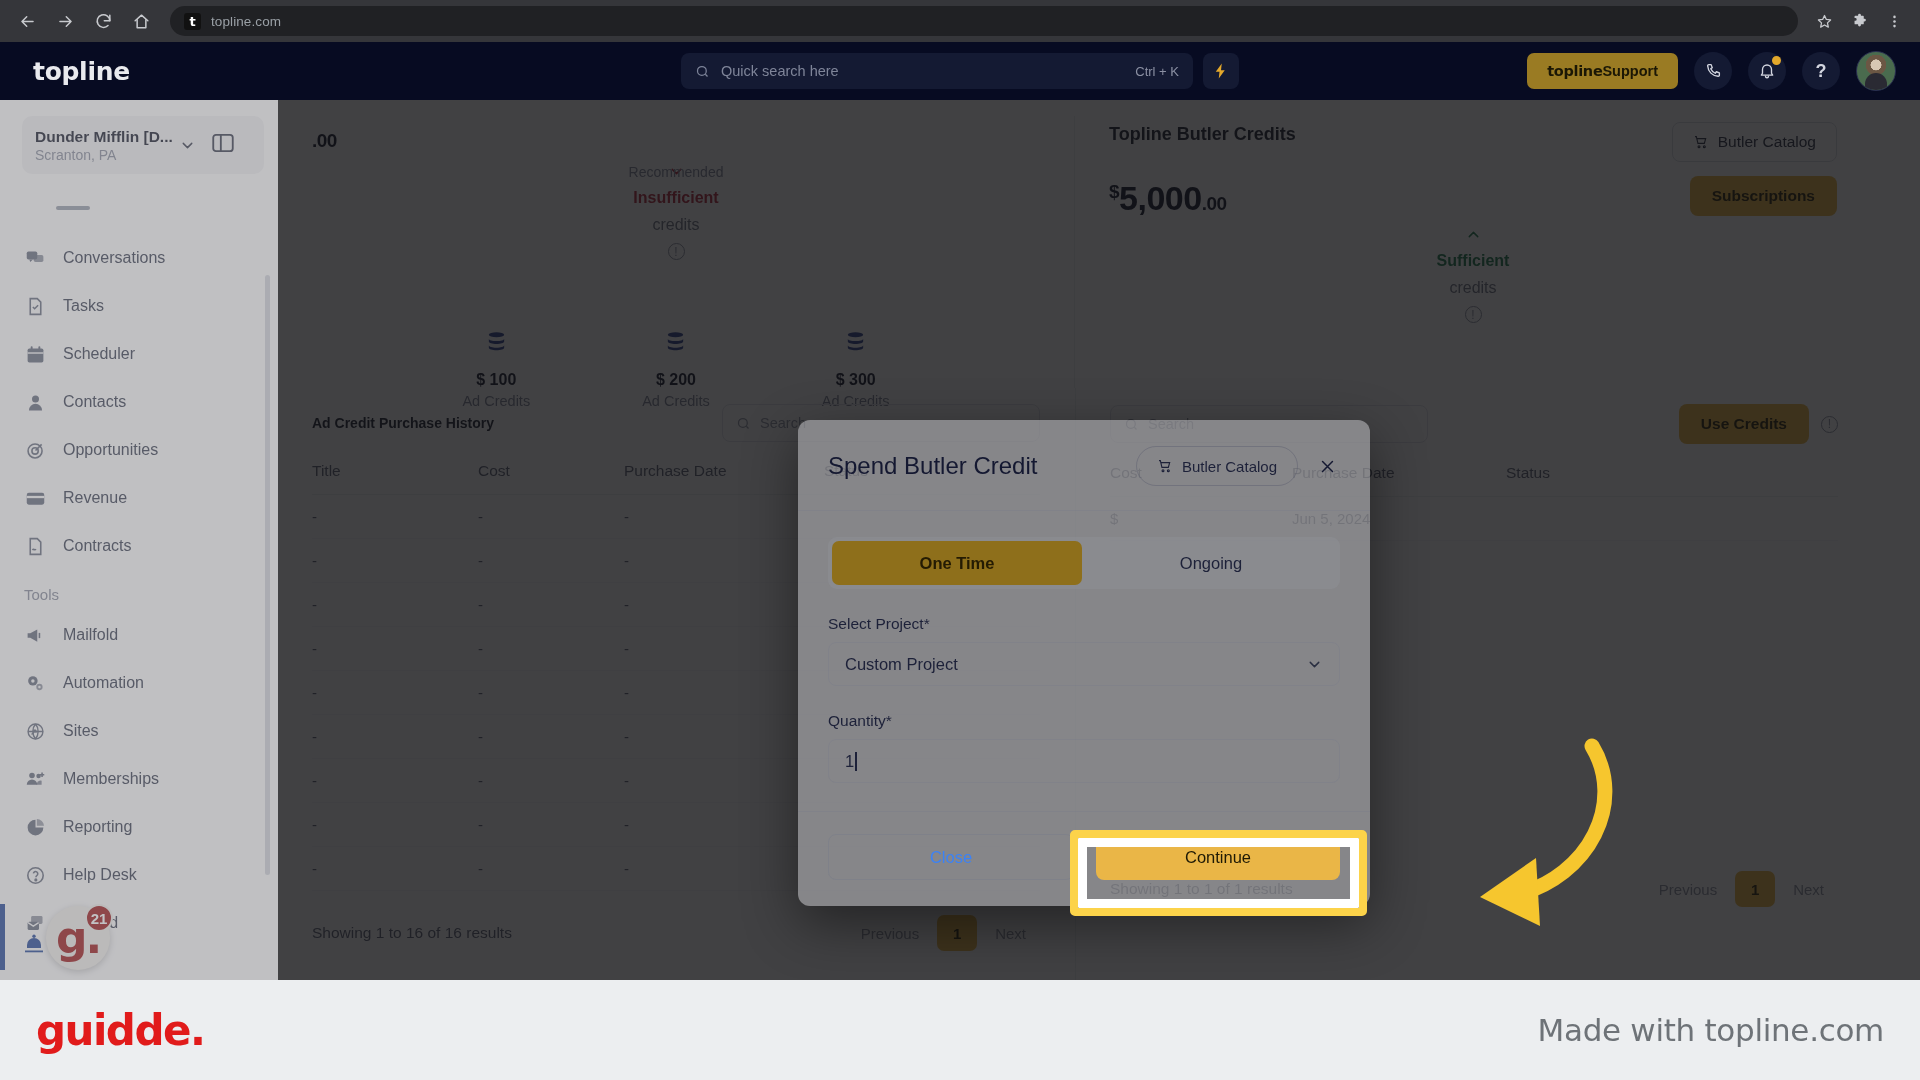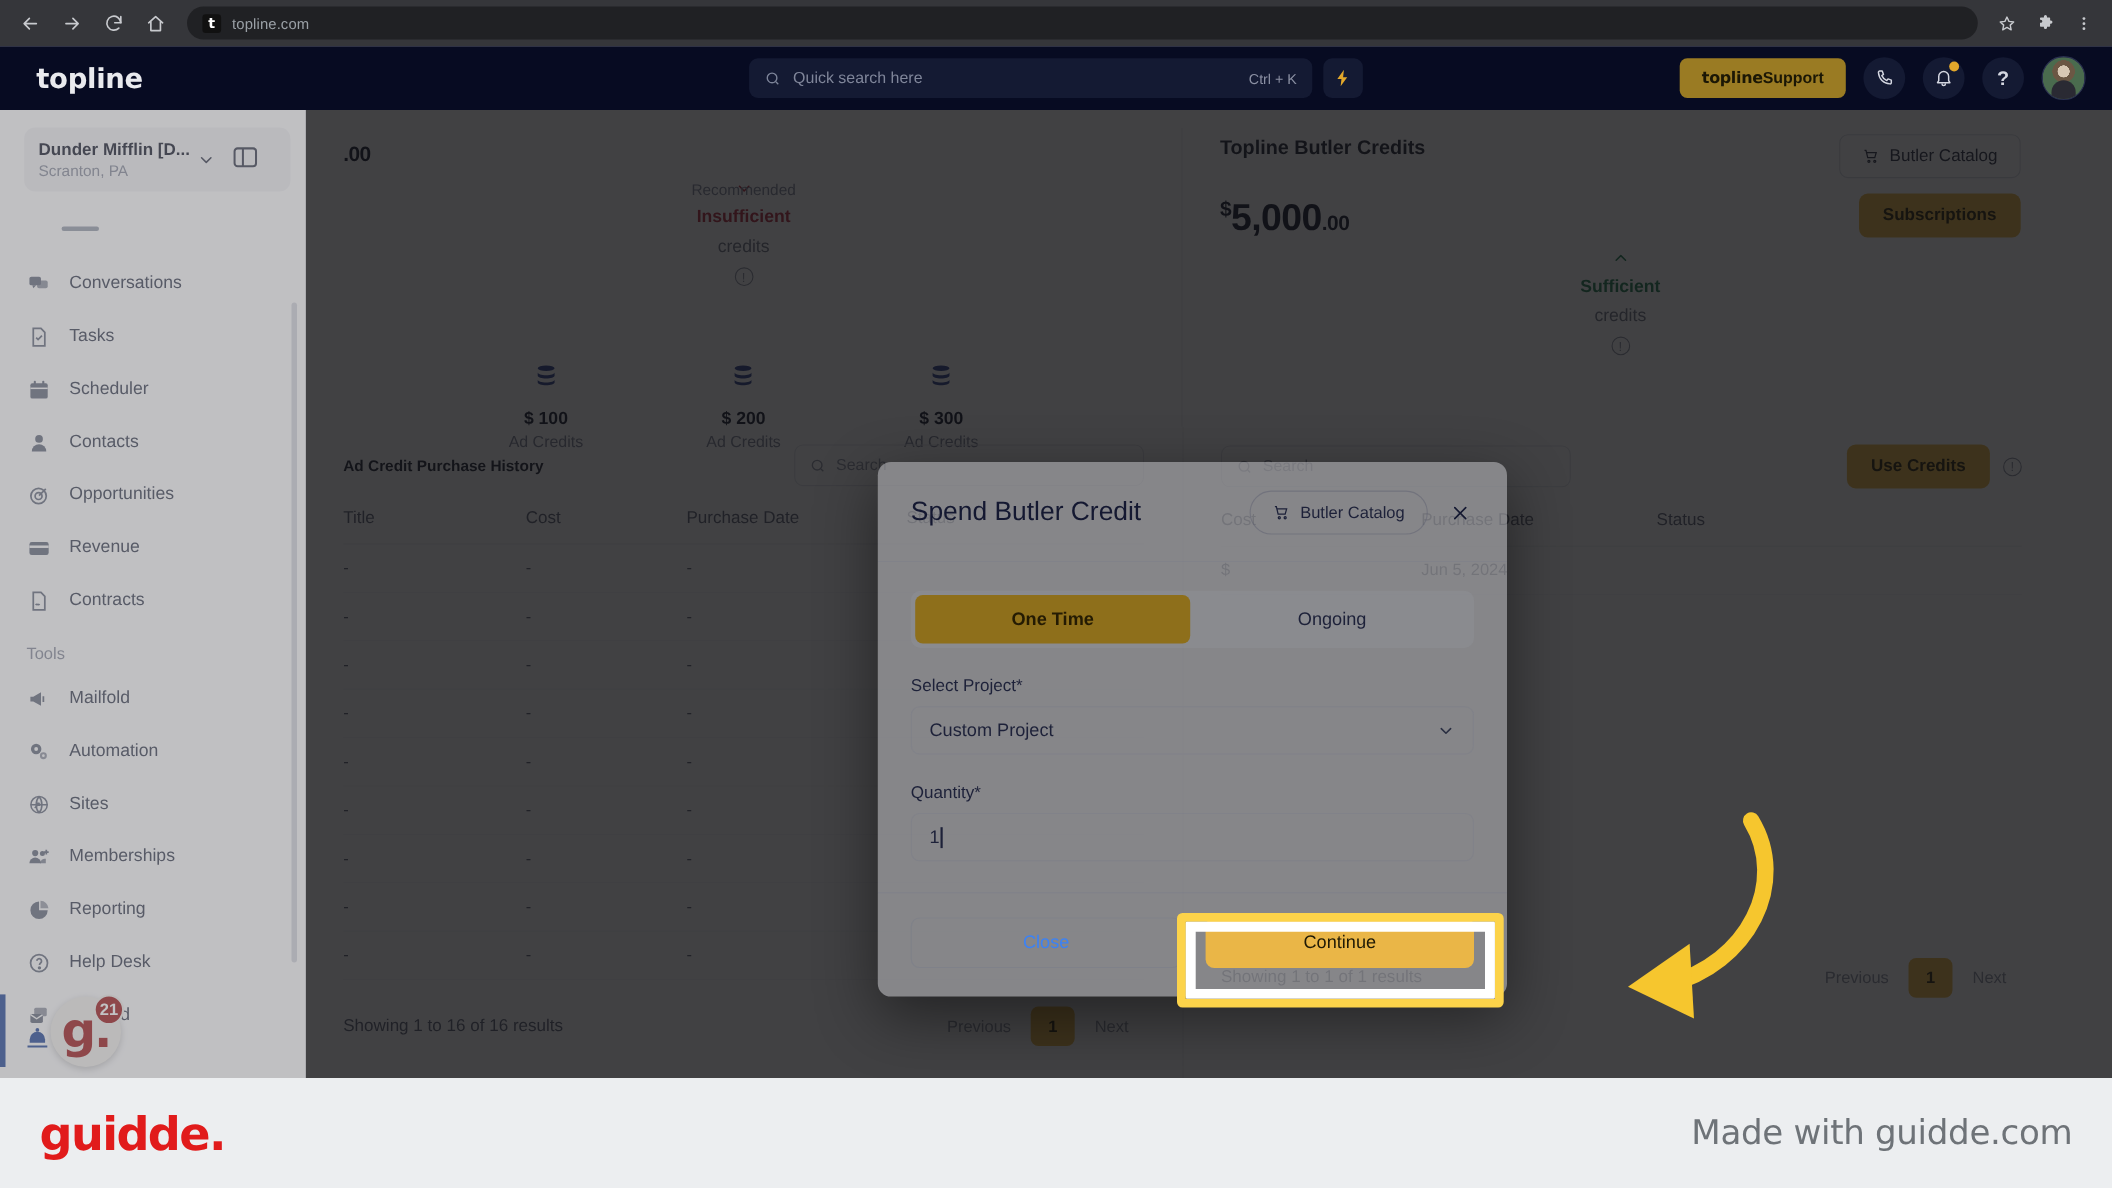--- a/index.html
+++ b/index.html
@@ -776,16 +776,16 @@
     <div class="hl-frame"></div>
     <svg class="arrow-svg" viewBox="0 0 280 200">
       <path d="M252 16 C286 72 250 146 176 165" fill="none" stroke="#f6c62e" stroke-width="15" stroke-linecap="round"></path>
       <path d="M196 128 L140 167 L200 196 Z" fill="#f6c62e"></path>
     </svg>
 
   </div>
 
   <div class="gfooter">
     <div class="gfoot-logo">guidde.</div>
-    <div class="gfoot-made">Made with guidde.com</div>
+    <div class="gfoot-made">Made with topline.com</div>
   </div>
 
 </div>
 
 </body></html>

